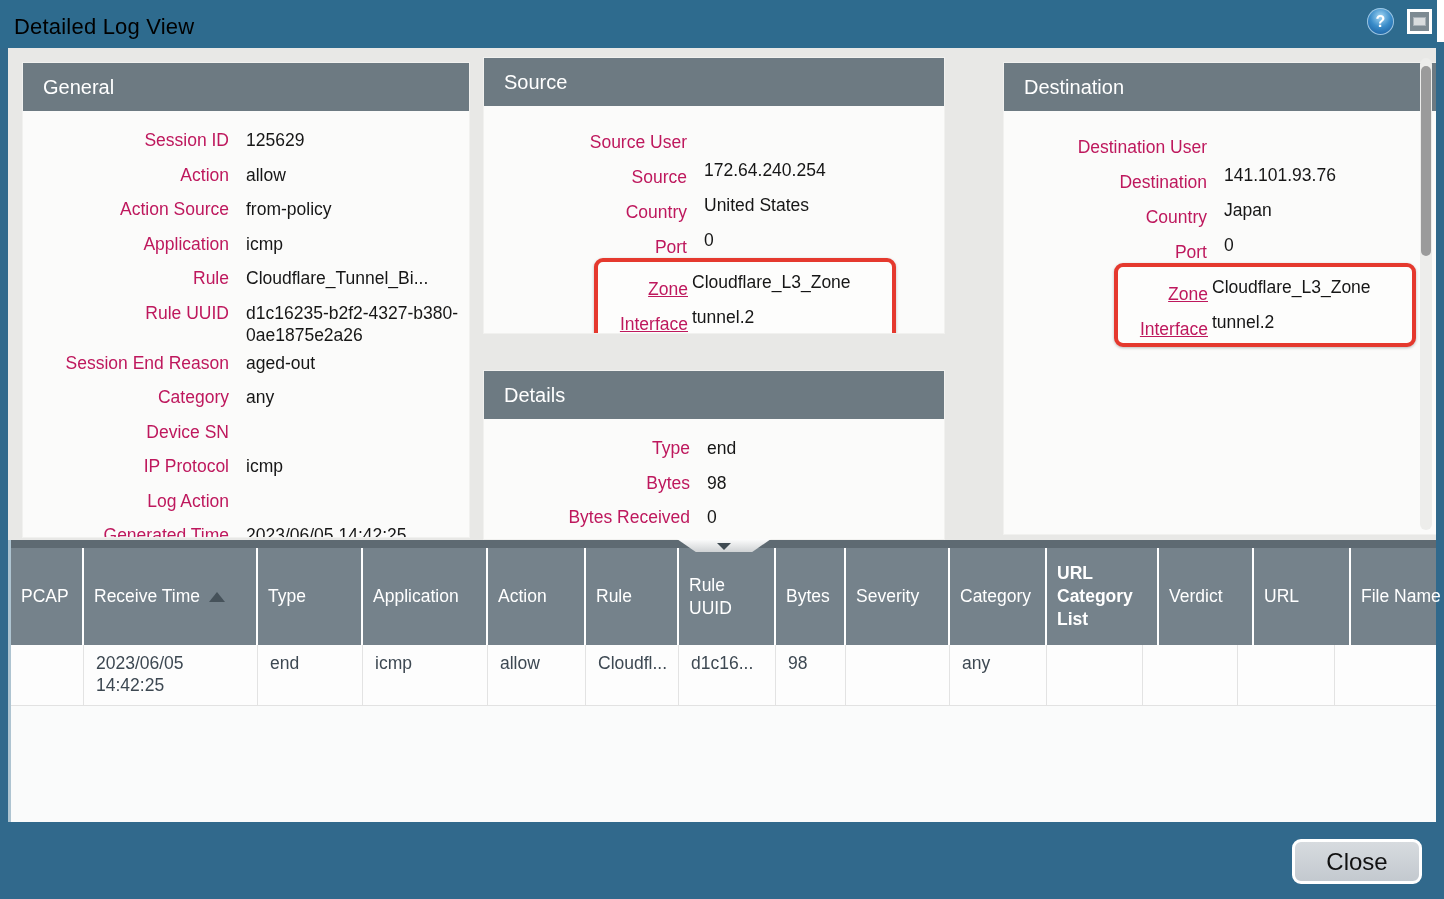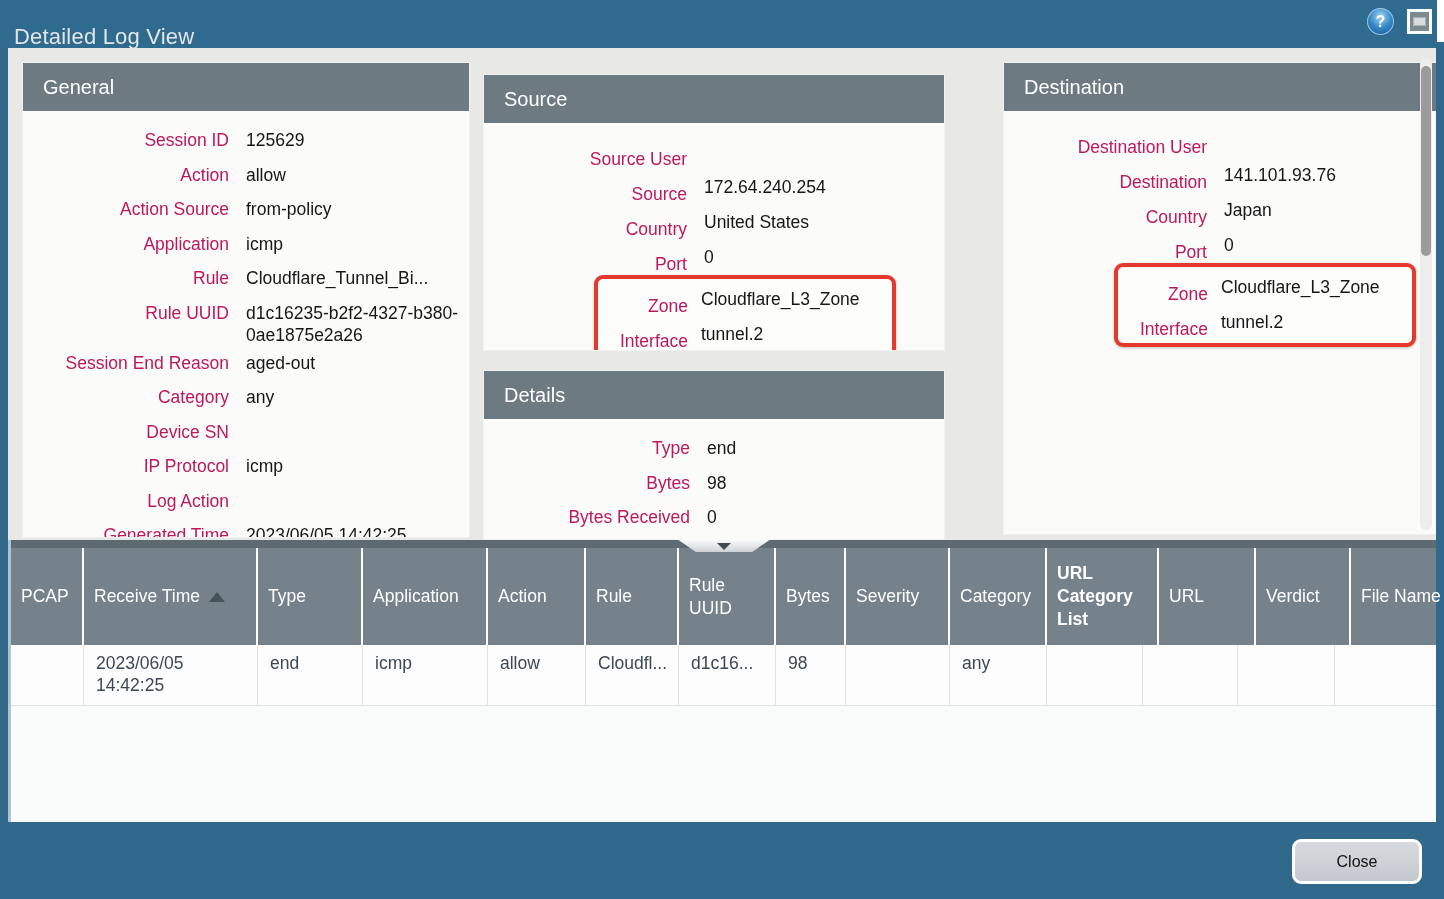--- a/index.html
+++ b/index.html
@@ -10,22 +10,22 @@
     position: relative;
     overflow: hidden;
   }
 
   
   .titlebar {
     position: absolute; left: 0; top: 0; width: 1444px; height: 48px;
     background: var(--titlebar-bg, #2e6b8e);
   }
   .titlebar .title {
-    position: absolute; left: 14px; top: 24px;
-    font-size: 22px; color: #e5e5e5; letter-spacing: 0.2px;
+    position: absolute; left: 14px; top: 14px;
+    font-size: 22px; color: #000000; letter-spacing: 0.2px;
   }
   .help-icon {
     position: absolute; right: 50px; top: 8px; width: 27px; height: 27px;
     border-radius: 50%;
     background: radial-gradient(circle at 50% 32%, #a5d8f4 0%, #3a8cc9 45%, #0f5194 100%);
     box-shadow: 0 0 0 1px #9cc4de inset;
     color: #fff; font-weight: bold; font-size: 16px;
     text-align: center; line-height: 27px; cursor: pointer;
   }
   .window-icon {
@@ -43,21 +43,21 @@
     position: absolute; left: 8px; top: 48px; width: 1428px; height: 492px;
     background: #e8e8e6; overflow: hidden;
   }
   .panel { position: absolute; background: #fbfbfa; overflow: hidden; border: 1px solid #f1f1ef; }
   .panel-header {
     height: 48px; background: var(--panel-header-bg, #6d7a82);
     color: #ffffff; font-size: 20px; line-height: 48px; padding-left: 20px;
   }
   .panel-body { padding-top: 12px; }
   .p-general     { left: 14px;  top: 14px;  width: 448px; height: 476px; }
-  .p-source      { left: 475px; top: 26px;  width: 462px; height: 277px; }
+  .p-source      { left: 475px; top: 9px;  width: 462px; height: 277px; }
   .p-details     { left: 475px; top: 322px; width: 462px; height: 170px; }
   .p-destination { left: 995px; top: 14px;  width: 458px; height: 473px; }
 
   .field-row { display: flex; align-items: flex-start; min-height: 34.5px; }
   .field-label {
     width: 206px; text-align: right; color: #be185d;
     font-size: 17.5px; line-height: 22px; padding-top: 6px; flex: none;
   }
   .field-value {
     margin-left: 17px; color: #161616; font-size: 17.5px; line-height: 22px;
@@ -65,22 +65,22 @@
   }
   .p-source .field-label, .p-destination .field-label { width: 203px; margin-top: 7px; }
 
   .red-box {
     border: 4px solid var(--highlight-red, #e5392e);
     border-radius: 9px; background: #fdfdfc;
     margin-left: 110px; width: 302px; padding: 3px 6px;
     box-shadow: 0 1px 3px rgba(0,0,0,0.25);
   }
   .red-box .field-row { min-height: 34px; }
-  .red-box .field-label { width: 84px; }
-  .red-box .field-value { margin-left: 13px; }
+  .red-box .field-label { width: 84px; text-decoration: underline; }
+  .red-box .field-value { margin-left: 4px; }
 
   .vscrollbar {
     position: absolute; right: 4px; top: 10px; width: 12px; height: 472px;
     background: #ededeb; border-radius: 6px;
   }
   .vscrollbar .thumb {
     position: absolute; left: 1px; top: 8px; width: 10px; height: 190px;
     background: #9b9b9b; border-radius: 5px;
   }
 
@@ -125,21 +125,21 @@
     overflow: hidden;
   }
   .td:last-child { border-right: none; }
 
   
   .close-button {
     position: absolute; right: 22px; top: 839px; width: 130px; height: 45px;
     background: linear-gradient(#d7dbdf, #c3c9cf);
     border: 3px solid #ffffff; border-radius: 9px;
     font-family: "Liberation Sans", sans-serif;
-    font-size: 16px; color: #111; cursor: pointer;
+    font-size: 24px; color: #111; cursor: pointer;
   }
 </style>
 </head>
 <body>
 
 <div class="titlebar">
   <span class="title">Detailed Log View</span>
   <div class="help-icon">?</div>
   <div class="window-icon">
     <div class="pane"></div>
@@ -318,25 +318,25 @@
       </div>
       <div class="th" style="width: 104px;">
         <span>Severity</span>
       </div>
       <div class="th" style="width: 97px;">
         <span>Category</span>
       </div>
       <div class="th" style="width: 112px; font-weight: bold;">
         <span>URL Category List</span>
       </div>
+      <div class="th" style="width: 95px;">
+        <span>Verdict</span>
+      </div>
       <div class="th" style="width: 97px;">
         <span>URL</span>
-      </div>
-      <div class="th" style="width: 95px;">
-        <span>Verdict</span>
       </div>
       <div class="th" style="width: 104px;">
         <span>File Name</span>
       </div>
     </div>
   <div>
       <div class="tr">
         <div class="td" style="width: 73px;"></div>
         <div class="td" style="width: 174px;">2023/06/05 14:42:25</div>
         <div class="td" style="width: 105px;">end</div>

